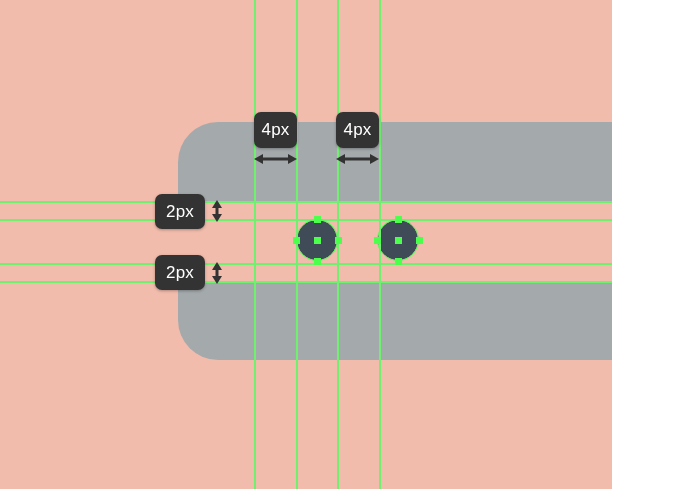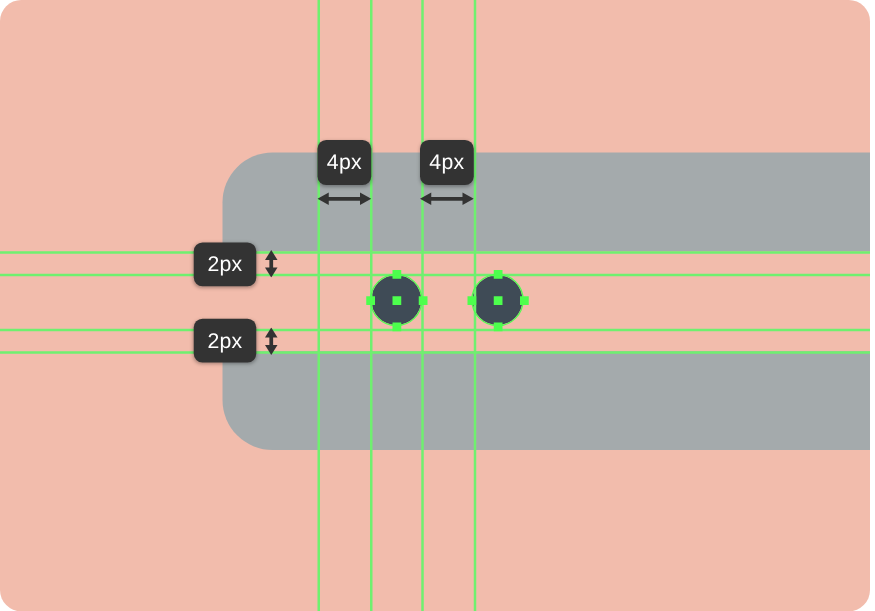--- a/index.html
+++ b/index.html
@@ -5,25 +5,24 @@
   html, body {
     margin: 0;
     padding: 0;
   }
   body {
     font-family: "Liberation Sans", sans-serif;
     background: #ffffff;
   }
   #canvas {
     position: relative;
-    width: 696px;
+    width: 612px;
     height: 489px;
     overflow: hidden;
     background: #f2bcac;
-    border-radius: 17px;
   }
 
   
   .shape-rounded {
     position: absolute;
     background: #a4aaac;
   }
   .shape-band {
     position: absolute;
     background: #f2bcac;

